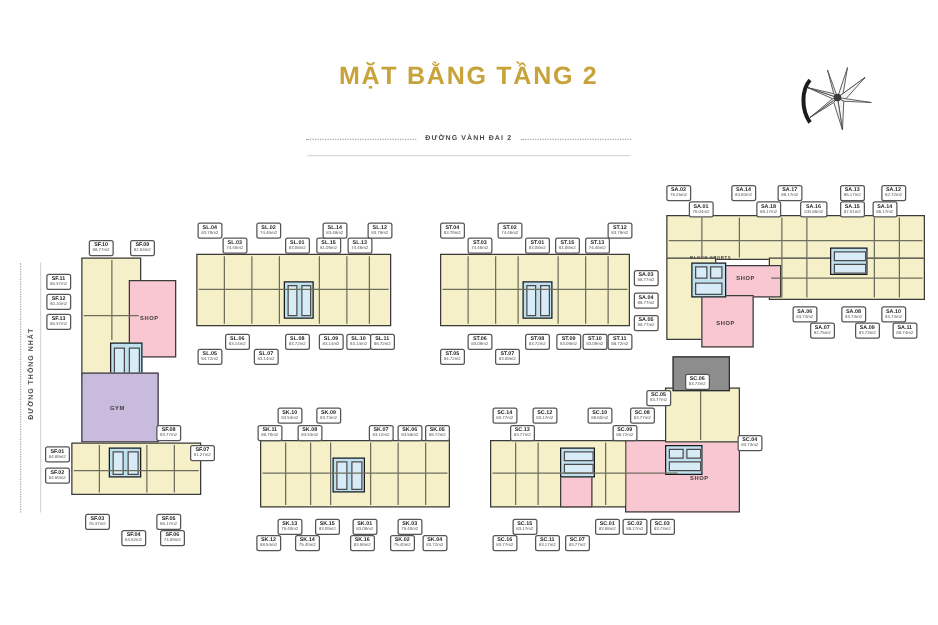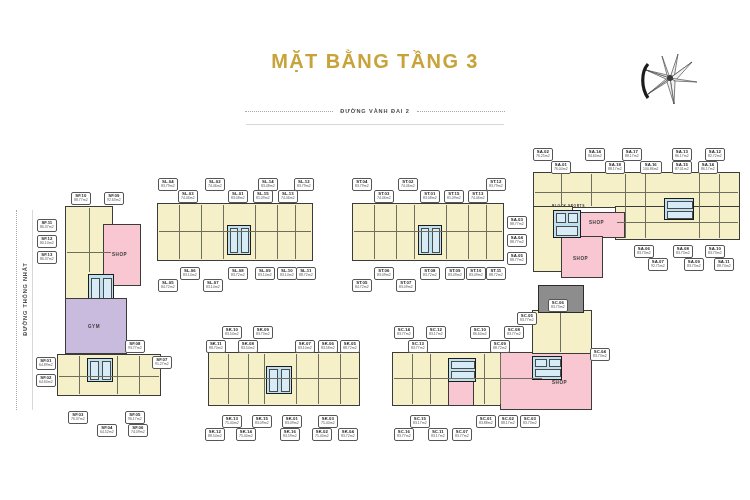--- a/index.html
+++ b/index.html
@@ -97,21 +97,21 @@
     white-space: nowrap;
   }
   .lbl .code { font-size: 4.3px; font-weight: bold; color: #1d1d1d; display:block; }
   .lbl .area { font-size: 3.5px; color: #575757; display:block; }
 </style>
 </head>
 <body>
 
 <div id="page">
 
-  <div class="title">MẶT BẰNG TẦNG 3</div>
+  <div class="title">MẶT BẰNG TẦNG 2</div>
 
   <div class="road-top">
     <span class="dots"></span>
     <span class="rl">ĐƯỜNG VÀNH ĐAI 2</span>
     <span class="dots"></span>
   </div>
   <div class="road-rule"></div>
 
   <div class="road-left-wrap">
     <div class="road-left-dots"></div>

